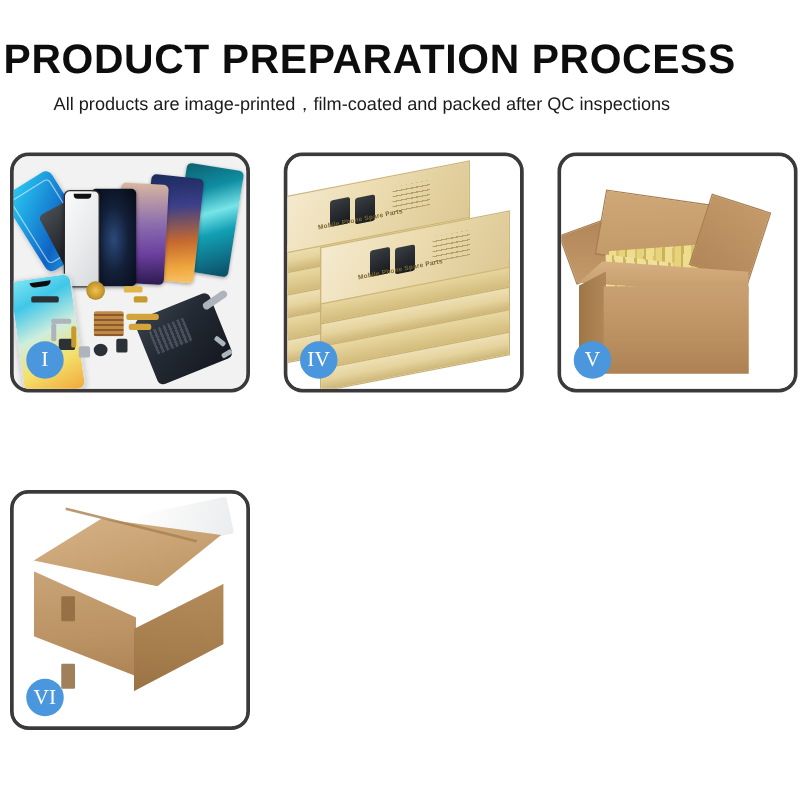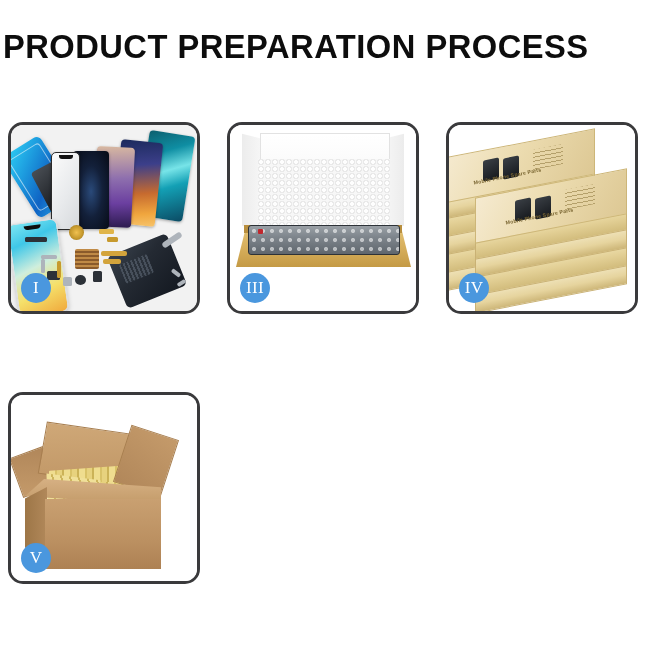--- a/index.html
+++ b/index.html
@@ -385,20 +385,21 @@
     background: linear-gradient(120deg, rgba(255,255,255,.92) 0%, rgba(226,228,230,.7) 100%);
     transform: rotate(-12deg);
     border-radius:2px;
   }
 </style>
 </head>
 <body>
 
 <div id="header">
   <h1 id="page-title">PRODUCT PREPARATION PROCESS</h1>
+  <div id="page-subtitle">All products are image-printed，film-coated and packed after QC inspections</div>
 </div>
 
 <div id="panel-grid">
 
   <div class="panel">
     <div class="panel-photo">
       <div class="p1-bg"></div>
       <div class="film-blue"></div>
       <div class="dark-phone-sm"></div>
       <div class="phone-card pc-teal"></div>
@@ -426,34 +427,20 @@
       <div class="flex-strip" style="left:92px;  top:134px; width:18px;"></div>
       <div class="part dark" style="left:82px;  top:146px; width:9px;  height:11px;"></div>
       <div class="part silver" style="left:160px; top:146px; width:10px; height:4px; transform:rotate(38deg);"></div>
       <div class="part silver" style="left:166px; top:156px; width:9px;  height:4px; transform:rotate(-32deg);"></div>
       <div class="part silver" style="left:150px; top:112px; width:22px; height:6px; transform:rotate(-34deg); border-radius:3px;"></div>
     </div>
     <div class="badge">I</div>
   </div>
 
 
-  <div class="panel">
-    <div class="panel-photo">
-      <div class="p3-bg"></div>
-      <div class="lid-left"></div>
-      <div class="lid-right"></div>
-      <div class="lid-back"></div>
-      <div class="foam"></div>
-      <div class="box-body"></div>
-      <div class="box-inner-lip"></div>
-      <div class="tray-screen"></div>
-      <div class="tray-red"></div>
-    </div>
-    <div class="badge">III</div>
-  </div>
 
   <div class="panel">
     <div class="panel-photo">
       <div class="p4-bg"></div>
 
       <div class="stackbox edge" style="left:-6px; top:128px;"></div>
       <div class="stackbox" style="left:-6px; top:110px;"></div>
       <div class="stackbox edge" style="left:-6px; top:92px;"></div>
       <div class="stackbox" style="left:-6px; top:74px;"></div>
       <div class="stackbox edge" style="left:-6px; top:56px;"></div>
@@ -484,14 +471,27 @@
       <div class="yellow-fill"></div>
       <div class="yellow-fill2"></div>
       <div class="flap-right"></div>
       <div class="carton-rim"></div>
       <div class="carton-side"></div>
       <div class="carton-front"></div>
     </div>
     <div class="badge">V</div>
   </div>
 
+  <div class="panel">
+    <div class="panel-photo">
+      <div class="p6-bg"></div>
+      <div class="vi-wrap"></div>
+      <div class="vi-top"></div>
+      <div class="vi-left"></div>
+      <div class="vi-right"></div>
+      <div class="vi-seam"></div>
+      <div class="vi-tape" style="left:38px; top:82px;"></div>
+      <div class="vi-tape" style="left:38px; top:136px;"></div>
+    </div>
+    <div class="badge">VI</div>
+  </div>
 
 </div>
 
 </body></html>

